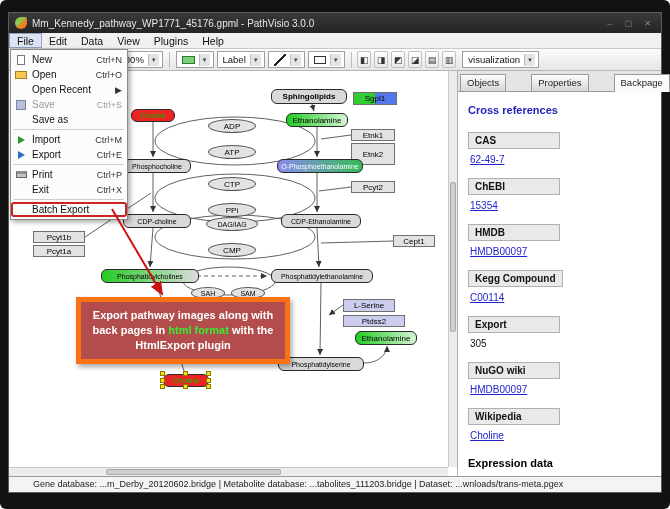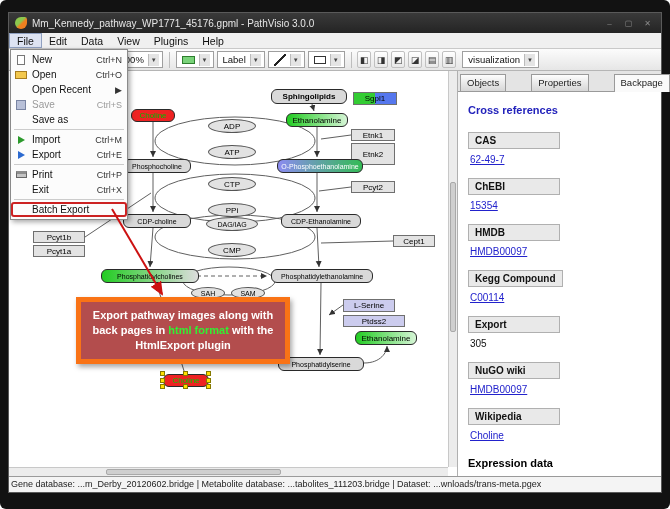--- a/index.html
+++ b/index.html
@@ -63,21 +63,21 @@
   .tab.active { background:#fafafa; padding-bottom:4px; position:relative; top:1px; }
   .sidecontent { flex:1; background:#ffffff; padding:8px 10px; overflow:hidden; }
   .xref-heading { color:#2222bb; font-weight:bold; font-size:11px; margin:4px 0 14px 0; }
   .xsec { margin-bottom:11px; }
   .xhead { display:inline-block; min-width:92px; background:#e9e9e9; border:1px solid #b0b0b0; font-weight:bold; font-size:10px; padding:2px 6px; color:#111; }
   .xval { font-size:10px; margin:5px 0 0 2px; color:#111; }
   .xval.link { color:#2222cc; text-decoration:underline; }
   .expr-heading { font-weight:bold; font-size:11px; color:#000; margin-top:16px; }
 
   
-  .statusbar { height:16px; background:#f4f4f4; border-top:1px solid #9a9a9a; font-size:9px; color:#222; padding:2px 2px; white-space:nowrap; overflow:hidden; flex:none; }
+  .statusbar { height:16px; background:#f4f4f4; border-top:1px solid #9a9a9a; font-size:9px; color:#222; padding:2px 24px; white-space:nowrap; overflow:hidden; flex:none; }
 
   
   .filemenu { position:absolute; left:1px; top:36px; width:118px; background:#fcfcfc; border:1px solid #8a8a8a; box-shadow:2px 2px 5px rgba(0,0,0,.35); z-index:10; padding:2px 0; font-size:10px; }
   .mitem { display:flex; align-items:center; height:15px; padding:0 5px 0 4px; gap:5px; color:#111; }
   .mitem.disabled { color:#9a9a9a; }
   .mitem.hl { box-shadow:inset 0 0 0 2px #cc2222; border-radius:3px; }
   .mic { width:12px; height:12px; flex:none; display:flex; align-items:center; justify-content:center; }
   .msc { margin-left:auto; font-size:9px; color:#333; }
   .mitem.disabled .msc { color:#9a9a9a; }
   .msep { height:1px; background:#cccccc; margin:2px 3px; }

